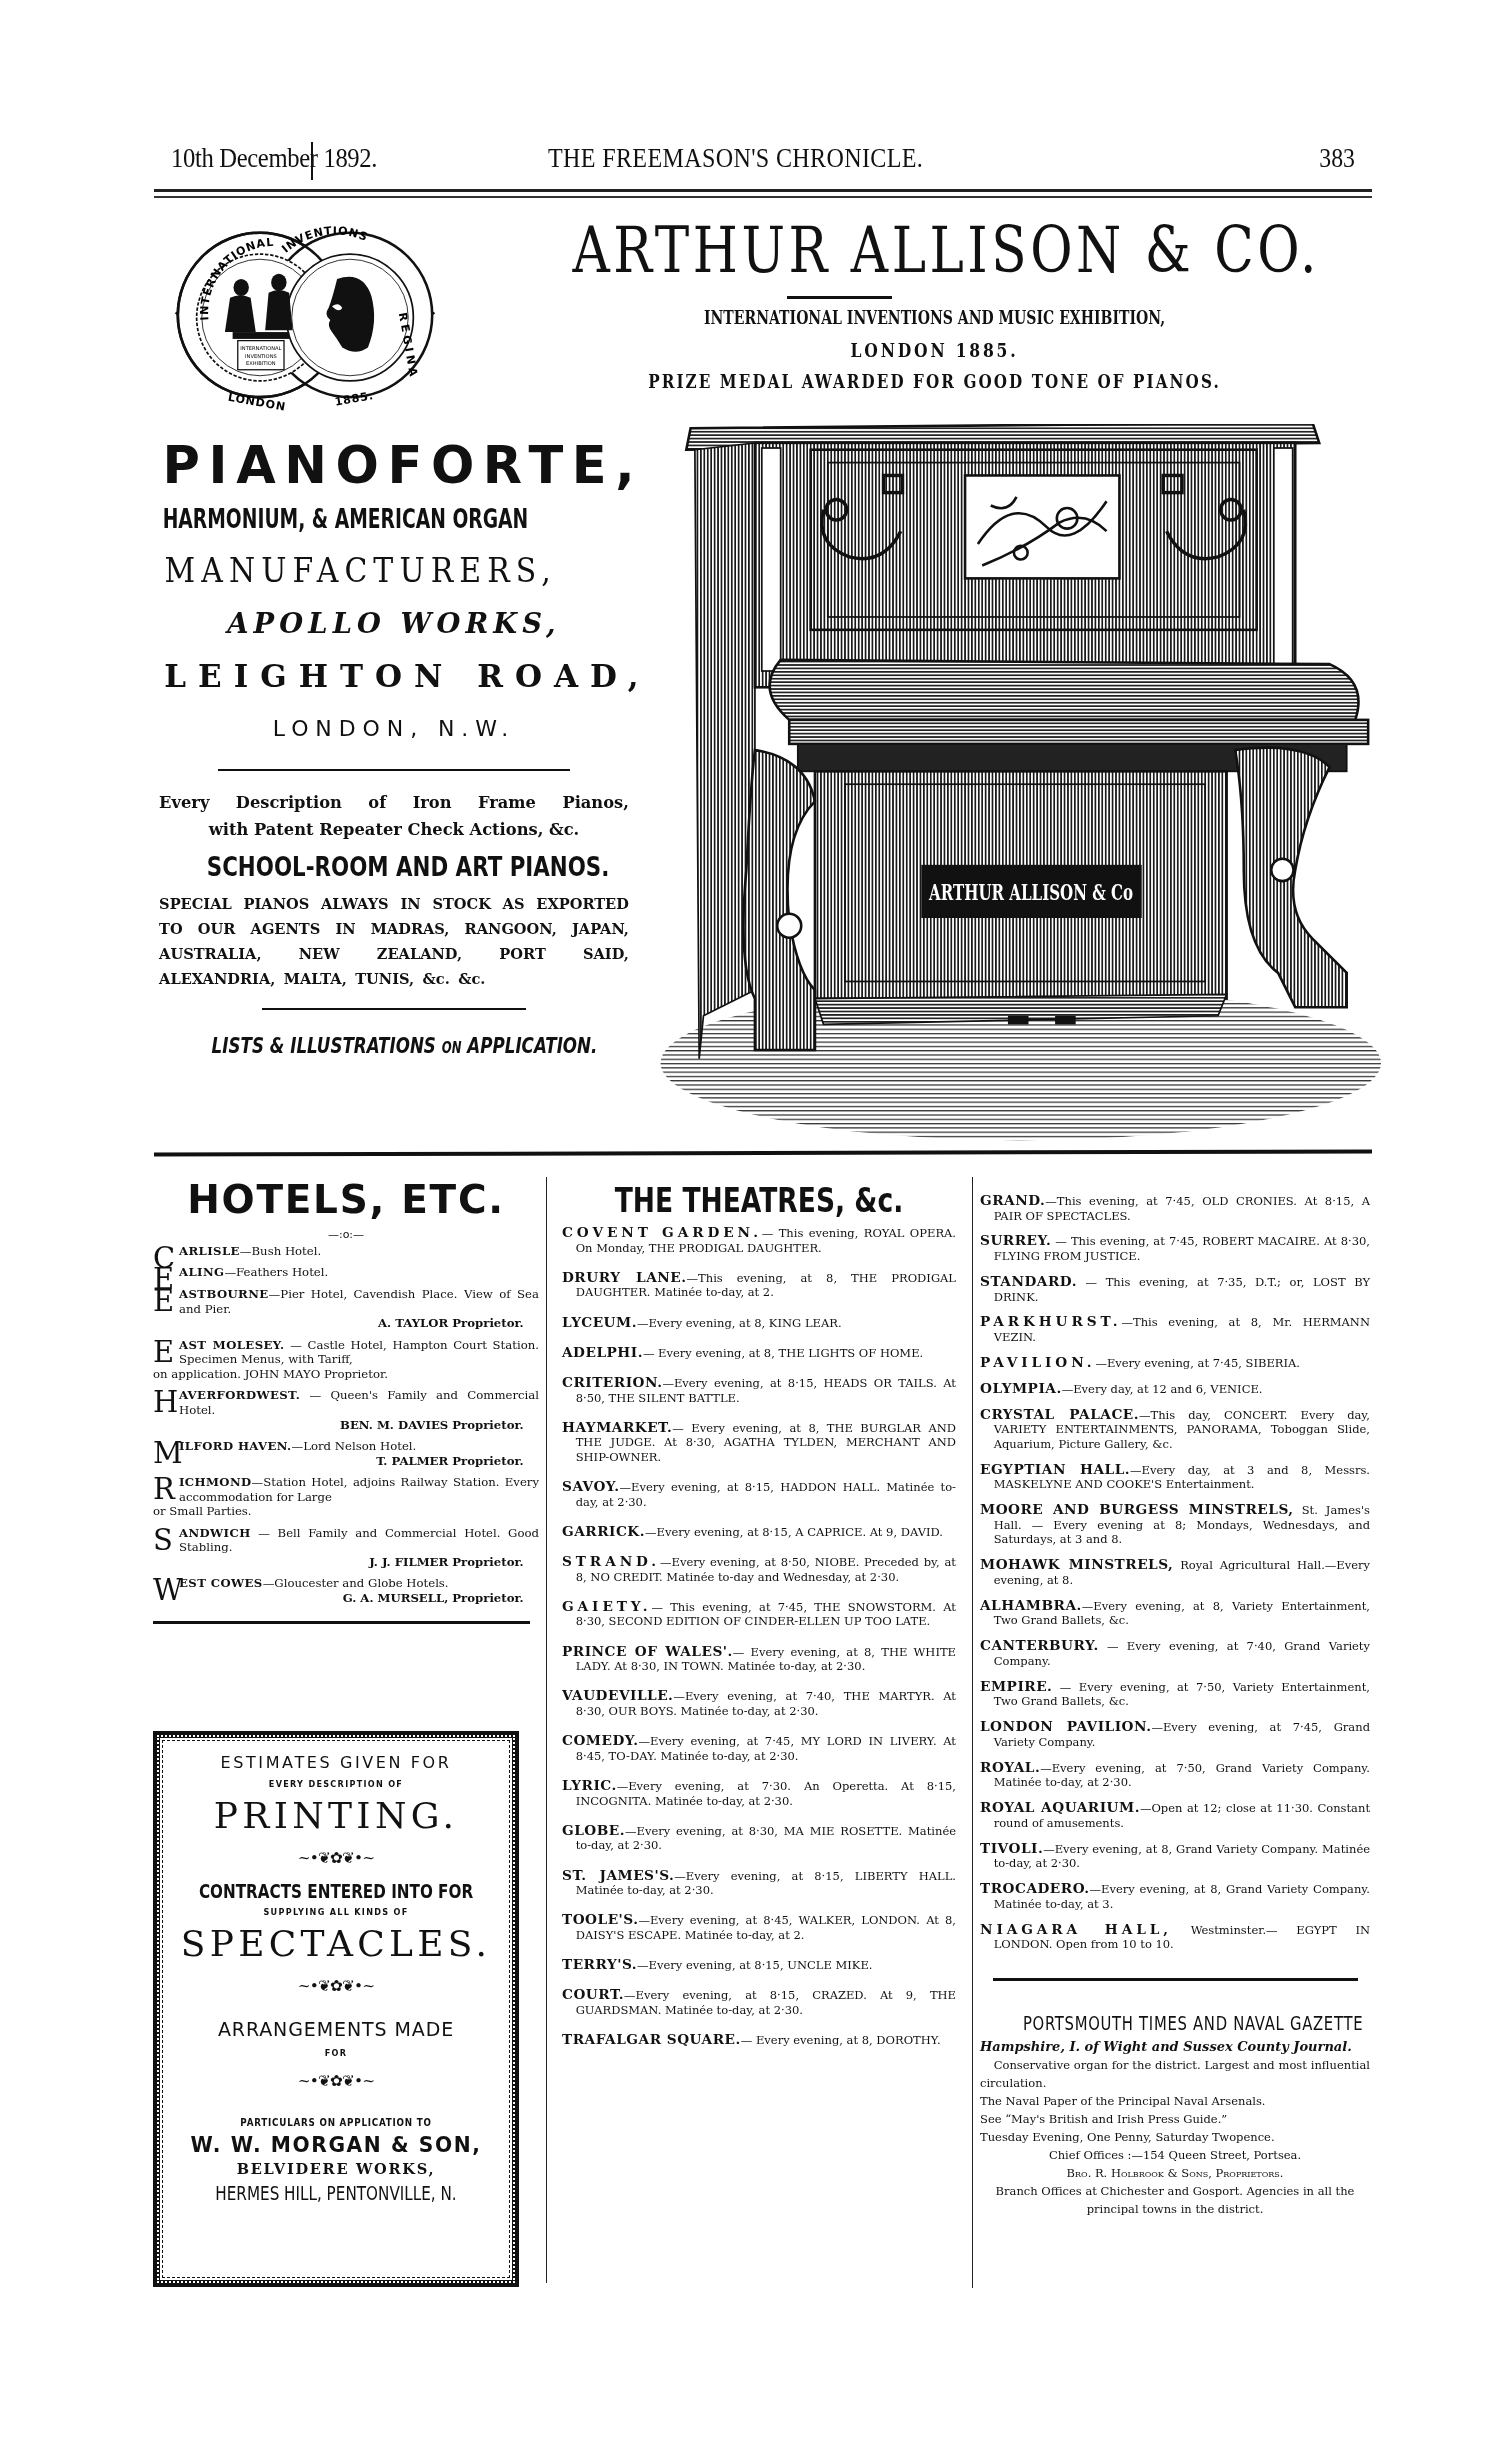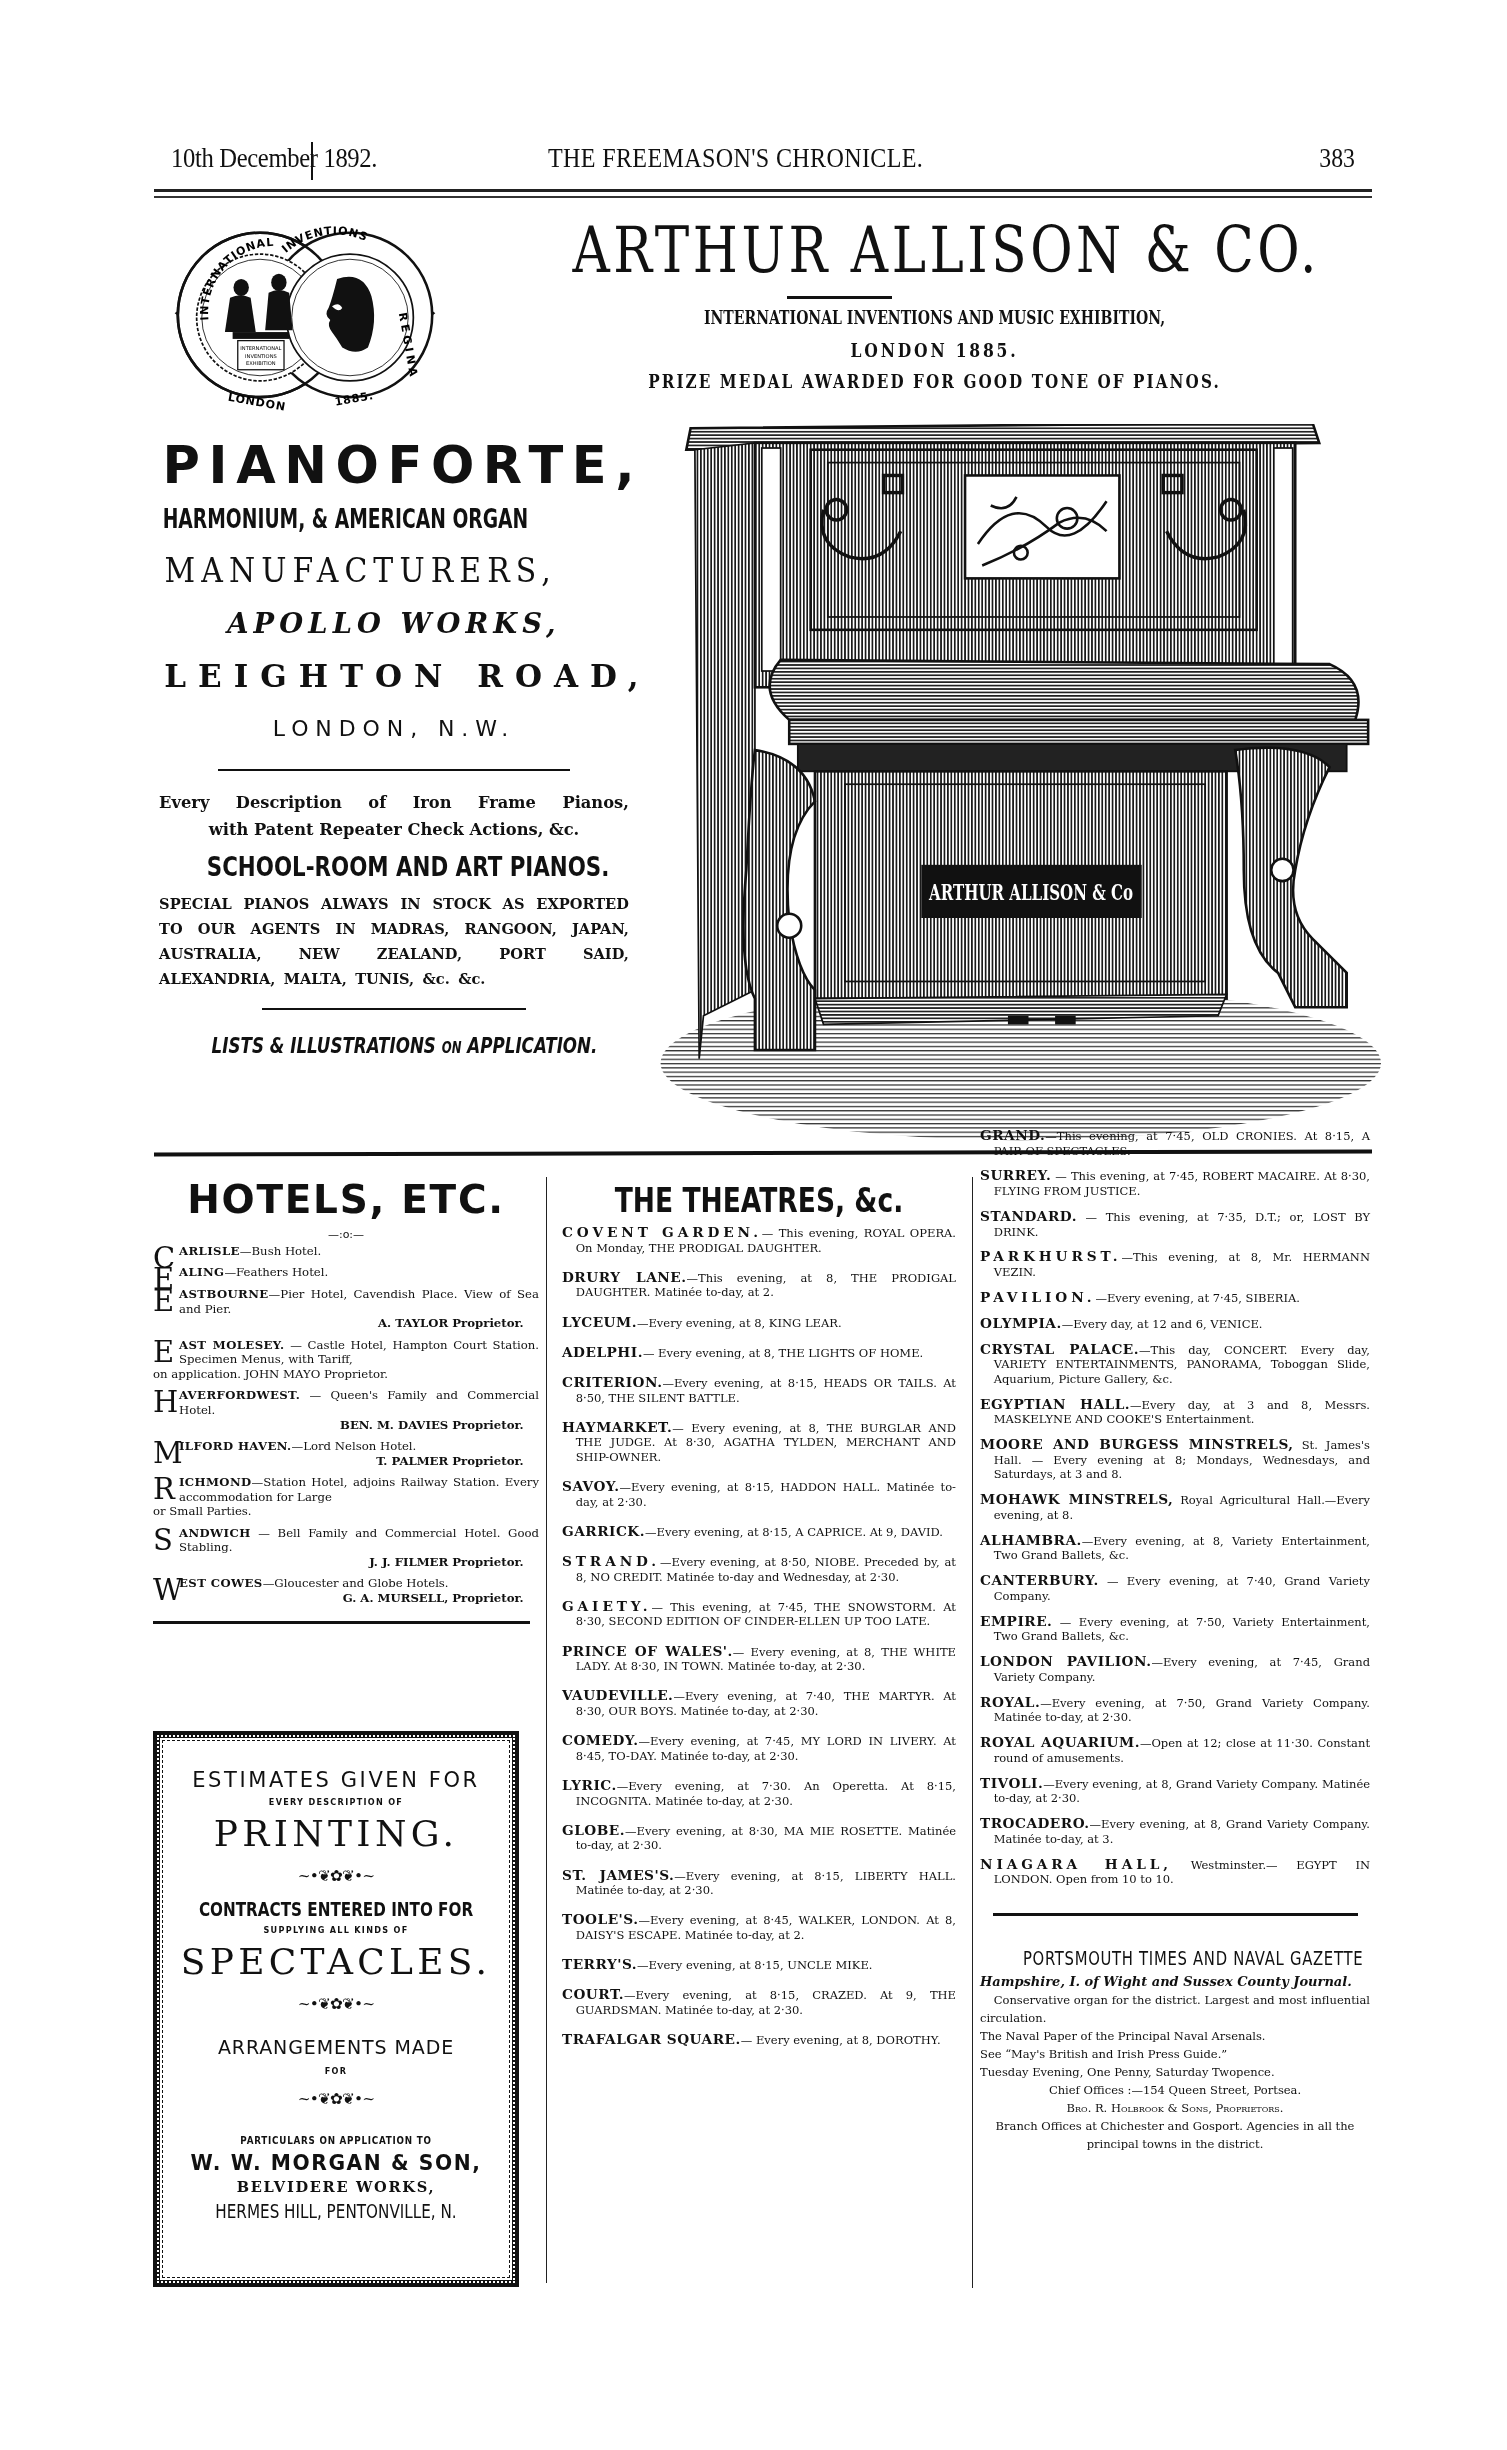--- a/index.html
+++ b/index.html
@@ -61,42 +61,42 @@
   .hotel .hname { font-weight: bold; letter-spacing: 0.4px; }
   .hotel .hprop { display: block; text-align: right; padding-right: 15.4px; font-weight: bold; }
   .hotel .hcont { display: block; margin-left: -26px; }
   .hotels-rule { width: 377px; height: 2.6px; background: #111; margin: 15.4px 0 19px 0; }
 
   
   .print-box { position: absolute; left: 153px; top: 1731px; width: 366px; height: 556px; border: 7.7px solid #111; box-sizing: border-box; }
   .print-box::before { content: ""; position: absolute; inset: -3.4px; border: 2.6px dotted #fff; pointer-events: none; }
   .print-box::after { content: ""; position: absolute; inset: 1.7px; border: 1.7px dashed #111; pointer-events: none; }
   .pb-inner { position: absolute; left: 0; right: 0; top: 10.3px; text-align: center; }
-  .pb-est { font-family: "DejaVu Sans", sans-serif; font-size: 21px; letter-spacing: 2.6px; line-height: 29px; margin-top: 18px; }
+  .pb-est { font-family: "DejaVu Sans", sans-serif; font-size: 16px; letter-spacing: 2.6px; line-height: 29px; }
   .pb-small { font-family: "DejaVu Sans", sans-serif; font-weight: bold; font-size: 8.1px; letter-spacing: 1.3px; line-height: 15.4px; }
   .pb-big { font-family: "DejaVu Serif", serif; font-size: 36px; letter-spacing: 4.3px; line-height: 46px; }
   .pb-orn { font-size: 15.4px; line-height: 39px; letter-spacing: -0.9px; }
   .pb-contracts { font-family: "DejaVu Sans", sans-serif; font-weight: bold; font-size: 19px; line-height: 27.4px; transform: scaleX(0.8); white-space: nowrap; }
   .pb-arr { font-family: "DejaVu Sans", sans-serif; font-weight: normal; font-size: 19px; letter-spacing: 0.9px; line-height: 34px; margin-top: 6.9px; }
   .pb-part { font-family: "DejaVu Sans", sans-serif; font-weight: bold; font-size: 10.3px; letter-spacing: 0.9px; line-height: 19px; transform: scaleX(0.85); margin-top: 12px; }
   .pb-morgan { font-family: "DejaVu Sans", sans-serif; font-weight: bold; font-size: 22px; letter-spacing: 1.7px; line-height: 26px; transform: scaleX(0.92); white-space: nowrap; }
   .pb-belv { font-family: "DejaVu Serif", serif; font-weight: bold; font-size: 14.6px; letter-spacing: 1.7px; line-height: 22px; }
   .pb-hermes { font-family: "DejaVu Sans", sans-serif; font-size: 19px; line-height: 26px; transform: scaleX(0.8); white-space: nowrap; }
 
   
   .theatres { left: 562px; top: 1175px; width: 394px; }
   .th-title { font-family: "DejaVu Sans", sans-serif; font-weight: bold; font-size: 34px; text-align: center; line-height: 50px; transform: scaleX(0.78); white-space: nowrap; }
   .entry { font-family: "DejaVu Serif", serif; font-size: 11.5px; line-height: 14.6px; padding-left: 13.7px; text-indent: -13.7px; text-align: justify; margin-bottom: 14.6px; }
   .entry .ename { font-weight: bold; font-size: 13.7px; letter-spacing: 0.5px; }
   .entry .ename.wide { letter-spacing: 3.9px; }
   .entry .etext { }
   .entry.tight { margin-bottom: 10.3px; }
 
   
-  .right { left: 980px; top: 1128px; width: 390px; }
+  .right { left: 980px; top: 1193px; width: 390px; }
   .right-rule { width: 365px; height: 2.6px; background: #111; margin: 26px auto 29px auto; }
   .pt-title { font-family: "DejaVu Sans", sans-serif; font-size: 19px; text-align: center; line-height: 27.4px; transform: scaleX(0.78); white-space: nowrap; letter-spacing: 0.9px; }
   .pt-sub { font-family: "DejaVu Serif", serif; font-style: italic; font-weight: bold; font-size: 13px; text-align: left; line-height: 19px; }
   .pt-p { font-family: "DejaVu Serif", serif; font-size: 11.5px; line-height: 18px; text-align: justify; }
   .pt-p.ind { text-indent: 13.7px; }
   .pt-p.center { text-align: center; }
   .pt-p .sc { font-variant: small-caps; }
 </style>
 </head>
 <body>

